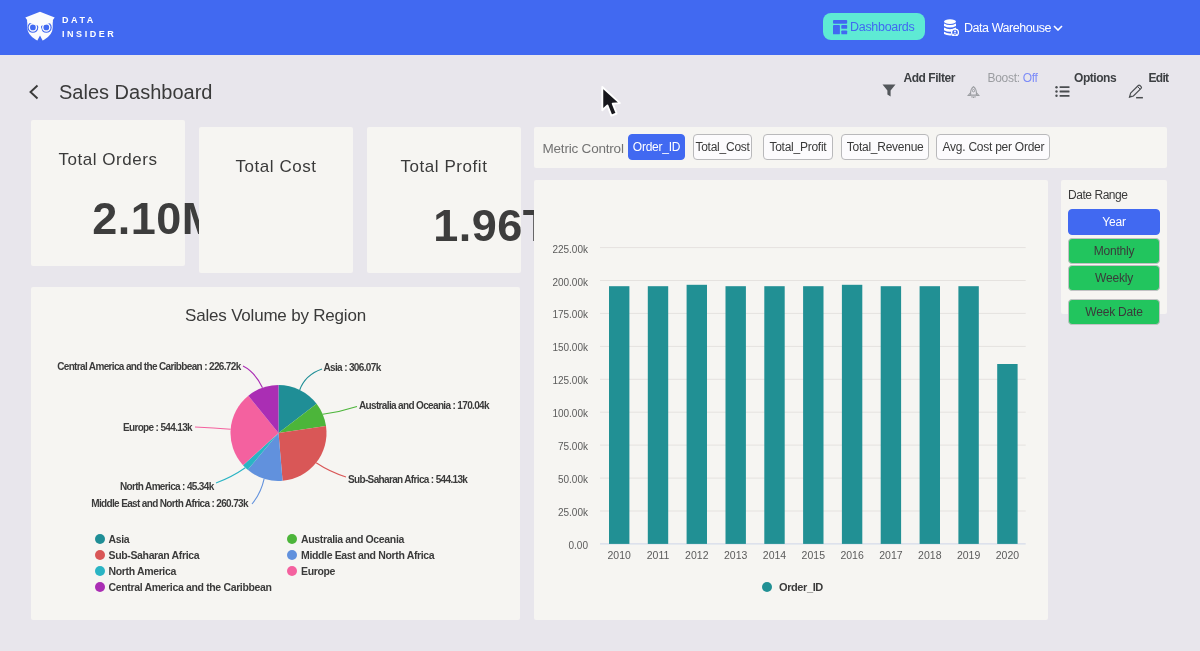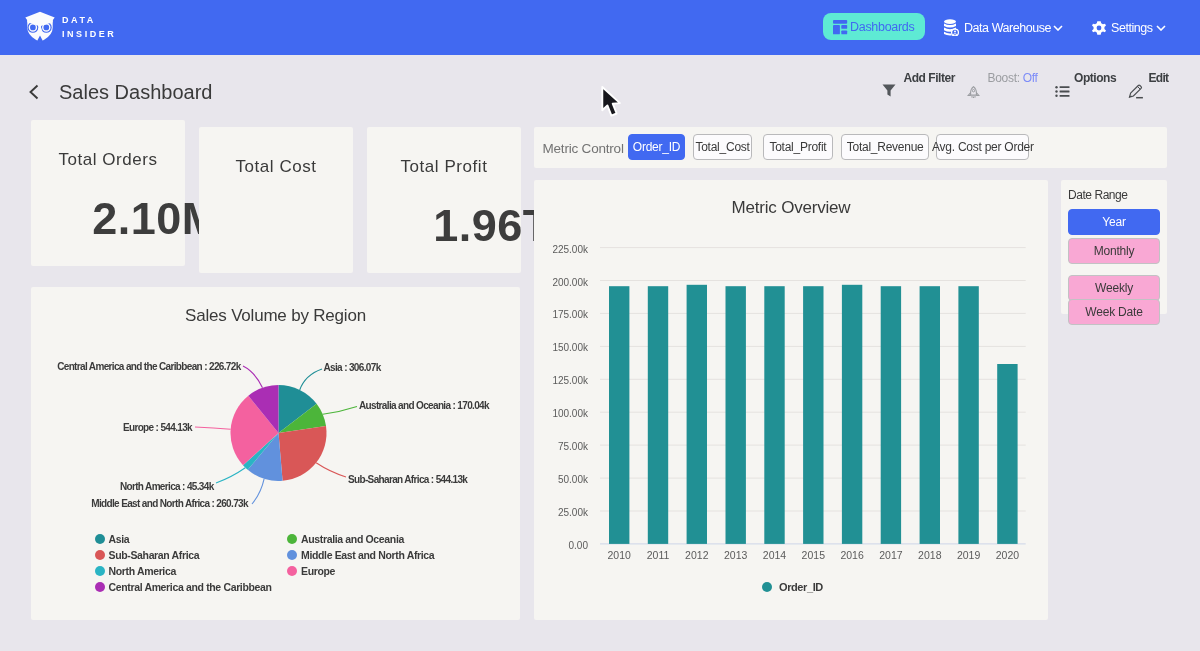--- a/index.html
+++ b/index.html
@@ -12,21 +12,21 @@
 #pill { position:absolute; left:823px; top:13px; width:102px; height:27px; background:#5eead4; border-radius:8px; }
 #pill span { position:absolute; left:27px; top:7px; color:#4169f1; font-size:12.5px; font-weight:500; letter-spacing:-0.3px; }
 .navitem { position:absolute; top:0; height:55px; display:flex; align-items:center; color:#fff; font-size:12.5px; letter-spacing:-0.2px; }
 #title { position:absolute; left:59px; top:81px; font-size:20px; color:#3a3a3a; }
 .toolbtn { position:absolute; top:71px; font-size:12px; font-weight:700; color:#3d4043; letter-spacing:-0.45px; }
 .card { position:absolute; background:#f6f5f2; border-radius:2px; }
 .kpi-label { position:absolute; width:100%; text-align:center; top:30.3px; font-size:17px; font-weight:500; color:#3a3a3a; letter-spacing:0.55px; }
 .kpi-value { position:absolute; width:100%; text-align:center; top:72.8px; font-size:45px; font-weight:700; color:#3d3d3d; letter-spacing:0.5px;margin-left:48px; }
 .mcbtn { position:absolute; top:7.3px; height:25.4px; border:1px solid #b9b9bb; border-radius:4px; background:#fcfbfd; color:#3a3a3a; font-size:12px; letter-spacing:-0.25px; white-space:nowrap; display:flex; align-items:center; justify-content:center; font-family:"Liberation Sans",sans-serif; padding:0; }
 .chart-title { position:absolute; width:100%; text-align:center; font-size:17px; color:#3a3a3a; letter-spacing:-0.2px; line-height:20px; }
-.drbtn { position:absolute; left:7px; width:92px; height:26px; border:1px solid #c2c2c4; border-radius:4px; background:#f9a8d4; color:#3a3a3a; font-size:12px; letter-spacing:-0.2px; display:flex; align-items:center; justify-content:center; padding:0; font-family:"Liberation Sans",sans-serif; }
+.drbtn { position:absolute; left:7px; width:92px; height:26px; border:1px solid #c2c2c4; border-radius:4px; background:#22c55e; color:#3a3a3a; font-size:12px; letter-spacing:-0.2px; display:flex; align-items:center; justify-content:center; padding:0; font-family:"Liberation Sans",sans-serif; }
 </style>
 </head>
 <body>
 
 <div id="topbar">
   <svg id="logo" width="30" height="32" viewBox="0 0 30 32">
     <path d="M15,0.8 L29.7,6.5 L27.7,9.2 L27.7,16.5 Q27.7,23.5 19.5,28.5 L15,31.2 L10.5,28.5 Q2.3,23.5 2.3,16.5 L2.3,9.2 L0.3,6.5 Z" fill="#fbfbfd"></path>
     <circle cx="7.9" cy="16.4" r="5.4" fill="#4169f1"></circle>
     <circle cx="21.3" cy="16.4" r="5.4" fill="#4169f1"></circle>
     <circle cx="7.9" cy="16.4" r="3.55" fill="none" stroke="#fbfbfd" stroke-width="1.4"></circle>
@@ -57,30 +57,20 @@
       <circle cx="12" cy="13.5" r="3.4" fill="#4169f1" stroke="#fff" stroke-width="1.3"></circle>
       <circle cx="12" cy="12.6" r="1" fill="#fff"></circle>
       <path d="M9.8 15.6 Q12 13.8 14.2 15.6" stroke="#fff" stroke-width="1" fill="none"></path>
     </svg>
     <span style="letter-spacing:-0.45px;">Data Warehouse</span>
     <svg width="10" height="6" viewBox="0 0 10 6" style="margin-left:2px;">
         <path d="M1 1 L5 5 L9 1" stroke="#fff" stroke-width="1.6" fill="none"></path>
       </svg>
   </div>
 
-  <div class="navitem" style="left:1091px;">
-    <svg width="16" height="16" viewBox="0 0 16 16" style="margin-right:4px;">
-      <path fill="#fff" d="M8 0 L9.7 0 L10.2 2.1 A6 6 0 0 1 11.9 3.1 L14 2.5 L15 4.3 L13.4 5.8 A6 6 0 0 1 13.4 7.8 L15 9.2 L14 11 L11.9 10.4 A6 6 0 0 1 10.2 11.4 L9.7 13.5 L6.3 13.5 L5.8 11.4 A6 6 0 0 1 4.1 10.4 L2 11 L1 9.2 L2.6 7.8 A6 6 0 0 1 2.6 5.8 L1 4.3 L2 2.5 L4.1 3.1 A6 6 0 0 1 5.8 2.1 L6.3 0 Z" transform="translate(0,1.2)"></path>
-      <circle cx="8" cy="8" r="2.4" fill="#4169f1"></circle>
-    </svg>
-    <span style="letter-spacing:-0.45px;">Settings</span>
-    <svg width="10" height="6" viewBox="0 0 10 6" style="margin-left:3px;">
-        <path d="M1 1 L5 5 L9 1" stroke="#fff" stroke-width="1.6" fill="none"></path>
-      </svg>
-  </div>
 </div>
 
 <svg class="abs" style="left:26.5px;top:83.5px;" width="14" height="16" viewBox="0 0 14 16">
     <path d="M10.5 1.5 L3.5 8 L10.5 14.5" stroke="#3a3a3a" stroke-width="1.9" fill="none"></path>
   </svg>
 <div id="title">Sales Dashboard</div>
 
 <svg class="abs" style="left:882px;top:84px;" width="14" height="14" viewBox="0 0 14 14">
     <path d="M0.5 0.5 L13.5 0.5 L8.6 6.5 L8.6 12.5 L5.4 10.6 L5.4 6.5 Z" fill="#53575b"></path>
   </svg>
@@ -125,21 +115,21 @@
   <div class="kpi-label">Total Profit</div>
   <div class="kpi-value">1.96T</div>
 </div>
 
 <div class="card" style="left:534px; top:127px; width:633px; height:41px;">
   <div style="position:absolute; left:8.5px; top:13.5px; font-size:13.5px; color:#737373; letter-spacing:-0.2px;">Metric Control</div>
   <button class="mcbtn" style="left:93.6px; width:57.8px; background:#4169f1; border-color:#4169f1; color:#fff;">Order_ID</button>
   <button class="mcbtn" style="left:158.8px; width:59.5px;">Total_Cost</button>
   <button class="mcbtn" style="left:228.5px; width:70.8px;">Total_Profit</button>
   <button class="mcbtn" style="left:307.2px; width:87.9px;">Total_Revenue</button>
-  <button class="mcbtn" style="left:402.4px; width:93px;text-align:center;">Avg. Cost per Order</button>
+  <button class="mcbtn" style="left:402.4px; width:114px;text-align:center;">Avg. Cost per Order</button>
 </div>
 
 <div class="card" id="piecard" style="left:31px; top:287px; width:489px; height:333px;">
   <div class="chart-title" style="top:19px;">Sales Volume by Region</div>
   <svg width="489" height="333" viewBox="0 0 489 333" style="position:absolute;left:0;top:0;">
 
     <g transform="translate(-31,-287)">
       <path d="M278.5,433 L278.50,385.00 A48,48 0 0 1 316.60,403.81 Z" fill="#1f8e96"></path>
       <path d="M278.5,433 L316.60,403.81 A48,48 0 0 1 326.00,426.10 Z" fill="#4cb53a"></path>
       <path d="M278.5,433 L326.00,426.10 A48,48 0 0 1 282.57,480.83 Z" fill="#d95757"></path>
@@ -169,21 +159,20 @@
   <div class="legend" style="left:63.5px; top:245.5px;"><i style="background:#1f8e96"></i>Asia</div>
   <div class="legend" style="left:63.5px; top:261.5px;"><i style="background:#d95757"></i>Sub-Saharan Africa</div>
   <div class="legend" style="left:63.5px; top:277.5px;"><i style="background:#2ab4c4"></i>North America</div>
   <div class="legend" style="left:63.5px; top:293.5px;"><i style="background:#aa2eb4"></i>Central America and the Caribbean</div>
   <div class="legend" style="left:256px; top:245.5px;"><i style="background:#4cb53a"></i>Australia and Oceania</div>
   <div class="legend" style="left:256px; top:261.5px;"><i style="background:#6191dd"></i>Middle East and North Africa</div>
   <div class="legend" style="left:256px; top:277.5px;"><i style="background:#f4619f"></i>Europe</div>
 </div>
 
 <div class="card" id="barcard" style="left:534px; top:180px; width:514px; height:440px;">
-  <div class="chart-title" style="top:18px;">Metric Overview</div>
   <svg id="barsvg" width="514" height="440" viewBox="0 0 514 440" style="position:absolute;left:0;top:0;">
       <line x1="66" y1="67.6" x2="491.70000000000005" y2="67.6" stroke="#e5e2df" stroke-width="1"></line>
       <line x1="66" y1="100.5" x2="491.70000000000005" y2="100.5" stroke="#e5e2df" stroke-width="1"></line>
       <line x1="66" y1="133.4" x2="491.70000000000005" y2="133.4" stroke="#e5e2df" stroke-width="1"></line>
       <line x1="66" y1="166.4" x2="491.70000000000005" y2="166.4" stroke="#e5e2df" stroke-width="1"></line>
       <line x1="66" y1="199.3" x2="491.70000000000005" y2="199.3" stroke="#e5e2df" stroke-width="1"></line>
       <line x1="66" y1="232.2" x2="491.70000000000005" y2="232.2" stroke="#e5e2df" stroke-width="1"></line>
       <line x1="66" y1="265.1" x2="491.70000000000005" y2="265.1" stroke="#e5e2df" stroke-width="1"></line>
       <line x1="66" y1="298.1" x2="491.70000000000005" y2="298.1" stroke="#e5e2df" stroke-width="1"></line>
       <line x1="66" y1="331.0" x2="491.70000000000005" y2="331.0" stroke="#e5e2df" stroke-width="1"></line>
@@ -222,21 +211,21 @@
       <text x="473.4" y="379.20000000000005" text-anchor="middle" font-size="10.5" fill="#5b5b5b" font-family="Liberation Sans">2020</text>
       <circle cx="233" cy="407" r="5" fill="#219094"></circle>
       <text x="245" y="411" font-size="11" font-weight="bold" letter-spacing="-0.4" fill="#3b3b3b" font-family="Liberation Sans">Order_ID</text>
     </svg>
 </div>
 
 <div class="card" style="left:1061px; top:180px; width:106px; height:134px;">
   <div style="position:absolute; left:7px; top:8px; font-size:12px; font-weight:500; color:#3a3a3a; letter-spacing:-0.45px;">Date Range</div>
   <button class="drbtn" style="top:28.8px; background:#4169f1; border-color:#4169f1; color:#fff;">Year</button>
   <button class="drbtn" style="top:58px;">Monthly</button>
-  <button class="drbtn" style="top:95px;">Weekly</button>
+  <button class="drbtn" style="top:85px;">Weekly</button>
   <button class="drbtn" style="top:119px;">Week Date</button>
 </div>
 
 <svg class="abs" style="left:597px; top:83px;" width="30" height="40" viewBox="0 0 30 40">
   <path d="M5.3,4 L5.3,27.2 L10.4,22.4 L14.4,32.6 L19.6,30.5 L15.7,20.7 L22.9,20.1 Z" fill="#17171c" stroke="#fff" stroke-width="1.9" stroke-linejoin="round"></path>
 </svg>
 
 <style>
 .plabel { position:absolute; font-size:10px; font-weight:700; color:#3b3b3b; white-space:nowrap; letter-spacing:-0.65px; line-height:12px; }
 .legend { position:absolute; font-size:10.5px; font-weight:700; color:#3b3b3b; white-space:nowrap; letter-spacing:-0.35px; line-height:13px; }

